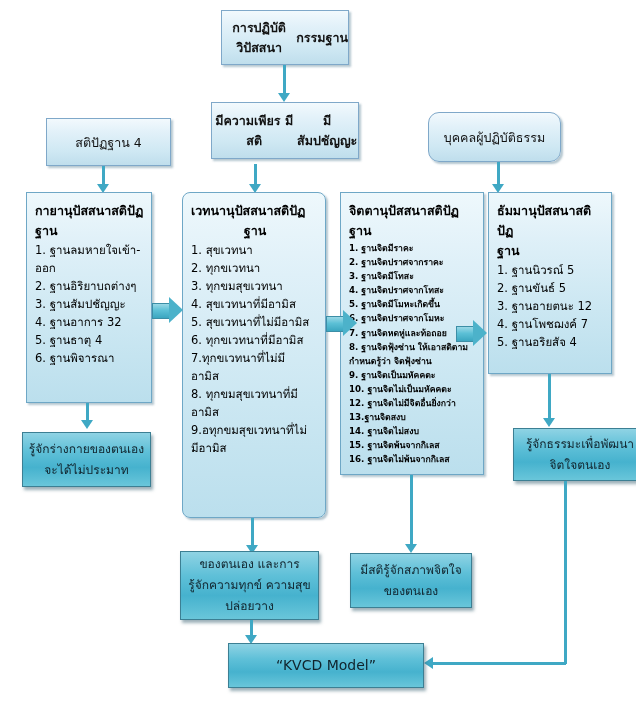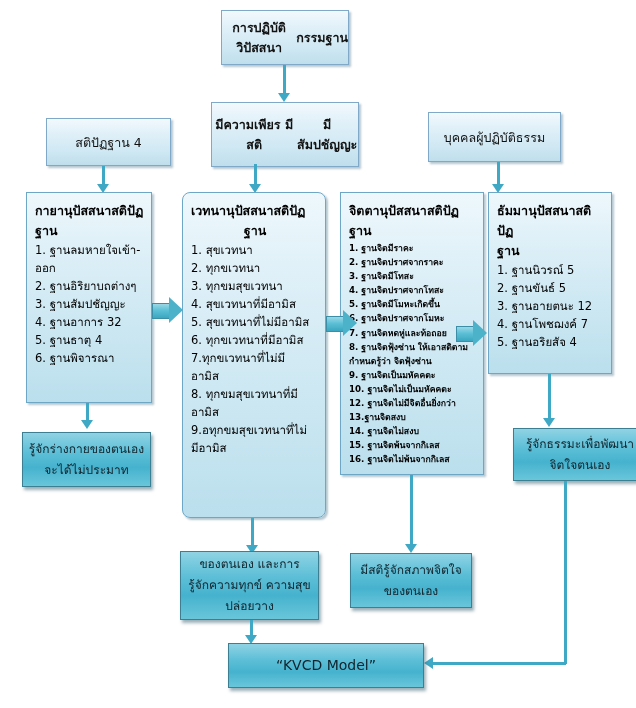--- a/index.html
+++ b/index.html
@@ -93,26 +93,26 @@
     <div class="ttl">กรรมฐาน</div>
   </div>
 
   <div class="vline" style="left:283px;top:65px;height:32px;"></div>
   <div class="varrow" style="left:278px;top:93px;"></div>
 
   <div class="node center" style="left:46px;top:118px;width:125px;height:48px;">
     <div class="line">สติปัฏฐาน 4</div>
   </div>
 
-  <div class="node center" style="left:211px;top:102px;width:148px;height:65px;">
+  <div class="node center" style="left:211px;top:102px;width:148px;height:57px;">
     <div class="ttl">มีความเพียร มีสติ</div>
     <div class="ttl">มีสัมปชัญญะ</div>
   </div>
 
-  <div class="node center" style="left:428px;top:112px;width:133px;height:50px;">
+  <div class="node center" style="left:428px;top:112px;width:133px;height:50px;border-radius:11px;">
     <div class="line">บุคคลผู้ปฏิบัติธรรม</div>
   </div>
 
   <div class="vline" style="left:102px;top:166px;height:22px;"></div>
   <div class="varrow" style="left:97px;top:184px;"></div>
 
   <div class="vline" style="left:254px;top:164px;height:24px;"></div>
   <div class="varrow" style="left:249px;top:184px;"></div>
 
   <div class="vline" style="left:497px;top:162px;height:26px;"></div>

